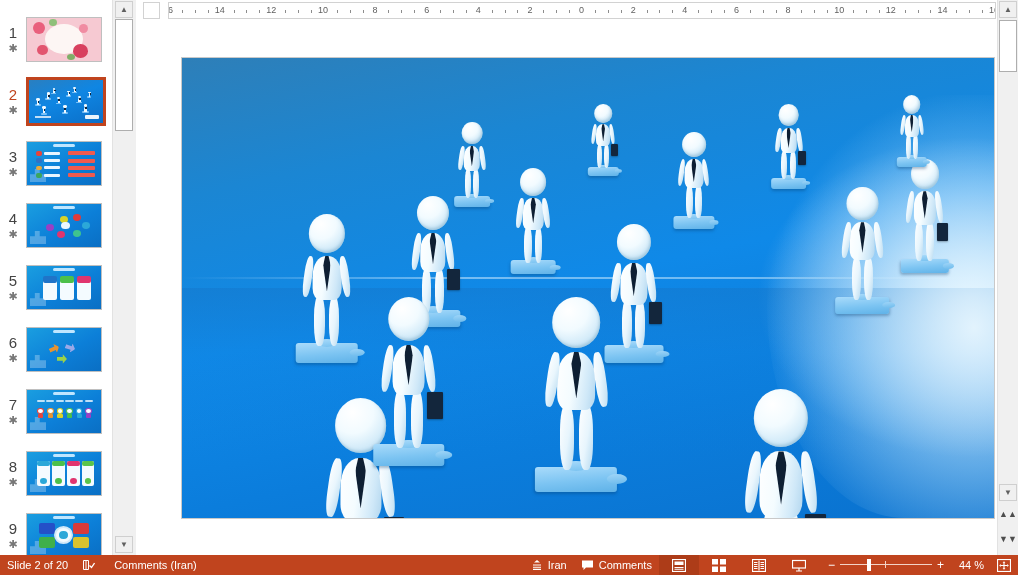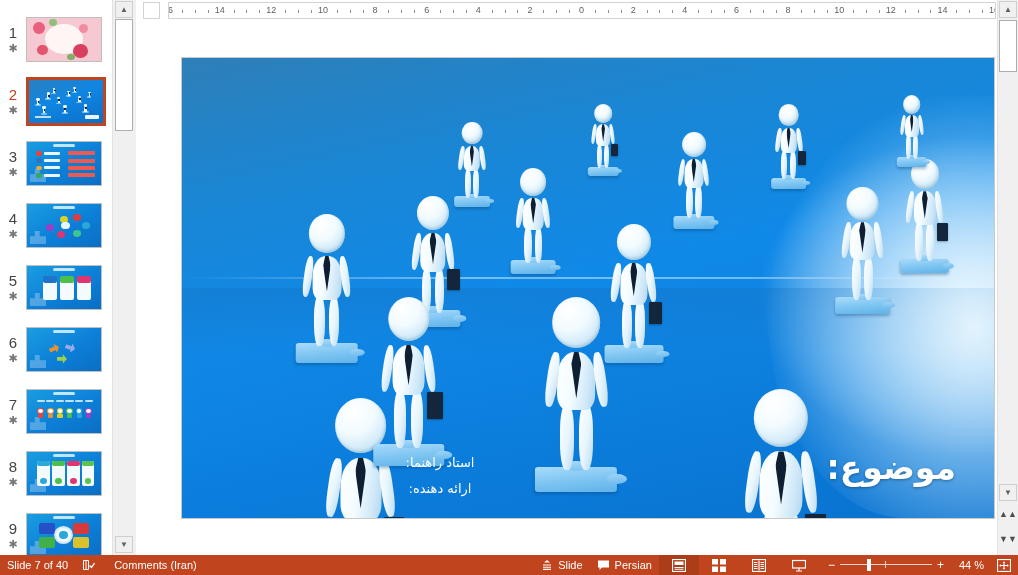--- a/index.html
+++ b/index.html
@@ -733,47 +733,42 @@
           <div class="p-leg" style="left: 53%; bottom: 11%; width: 17%; height: 34%;"></div>
           <div class="p-body" style="bottom: 42%; width: 46%; height: 30%;"></div>
           <div class="p-arm" style="left: 14%; bottom: 44%; width: 13%; height: 28%; transform: rotate(8deg);"></div>
           <div class="p-arm" style="right: 14%; bottom: 44%; width: 13%; height: 28%; transform: rotate(-8deg);"></div>
           <div class="p-tie" style="bottom: 48%; width: 12%; height: 24%;"></div>
           <div class="p-head" style="top: 0px; width: 58%; height: 26%;"></div>
           <div class="p-case" style="right: 2%; bottom: 28%; width: 22%; height: 16%;"></div>
         </div>
       </div>
 
-    <div id="slide-subtexts">
-      <div>استاد راهنما:</div>
-      <div>ارائه دهنده:</div>
-    </div>
-
-    <div id="slide-title">موضوع:</div>
+
   </div>
   <div id="slide-shadow"></div>
 
   <div id="right-scroll">
     <div class="sb-btn" id="rs-up">
       <span class="gl">▲</span>
     </div>
     <div id="rs-thumb"></div>
     <div class="sb-btn" id="rs-down">
       <span class="gl">▼</span>
     </div>
     <div id="rs-prev">
       <span class="dbl">▲▲</span>
     </div>
     <div id="rs-next">
       <span class="dbl">▼▼</span>
     </div>
   </div>
 
   <div id="statusbar">
-    <div class="sb-item">Slide 7 of 40</div>
+    <div class="sb-item">Slide 2 of 20</div>
 
     <div class="sb-item">
       <span class="sb-ico">
         <svg width="13" height="12" viewBox="0 0 13 12">
           <path d="M1.5 1.5h5v9h-5z" fill="none" stroke="#fff" stroke-width="1"></path>
           <path d="M4 1.5v9" stroke="#fff" stroke-width="1"></path>
           <path d="M7.5 6.5l2 2 3-4.5" fill="none" stroke="#fff" stroke-width="1.3"></path>
         </svg>
       </span>
     </div>
@@ -782,30 +777,30 @@
 
     <div class="flex-sp"></div>
 
     <div class="sb-item">
       <span class="sb-ico">
         <svg width="12" height="12" viewBox="0 0 12 12">
           <path d="M6 1l3 2.6H3z" fill="#fff"></path>
           <path d="M2 6h8M2 8.2h8M2 10.4h8" stroke="#fff" stroke-width="1.1"></path>
         </svg>
       </span>
-      <span>Slide</span>
+      <span>Iran</span>
     </div>
 
     <div class="sb-item">
       <span class="sb-ico">
         <svg width="13" height="12" viewBox="0 0 13 12">
           <path d="M1 1.5h11v7H5L2.5 11V8.5H1z" fill="#fff"></path>
         </svg>
       </span>
-      <span>Persian</span>
+      <span>Comments</span>
     </div>
 
     <div class="sb-item viewbtn" id="view-normal">
       <svg width="14" height="13" viewBox="0 0 14 13">
         <rect x="0.5" y="0.5" width="13" height="12" fill="none" stroke="#fff" stroke-width="1.2"></rect>
         <rect x="2.5" y="2.5" width="9" height="3.5" fill="#fff"></rect>
         <path d="M2.5 8.5h9M2.5 10.3h9" stroke="#fff" stroke-width="1.1"></path>
       </svg>
     </div>
 

